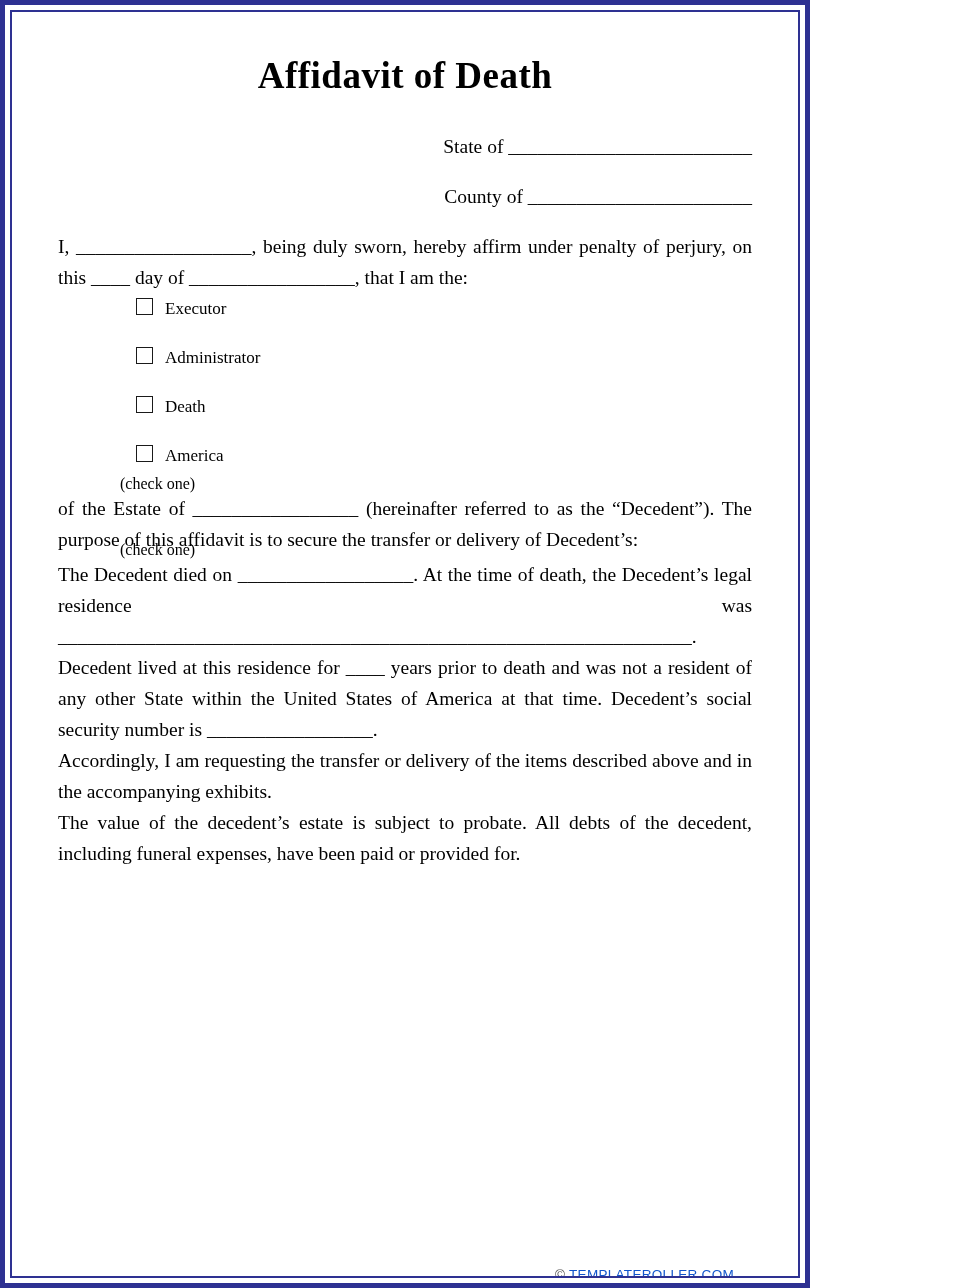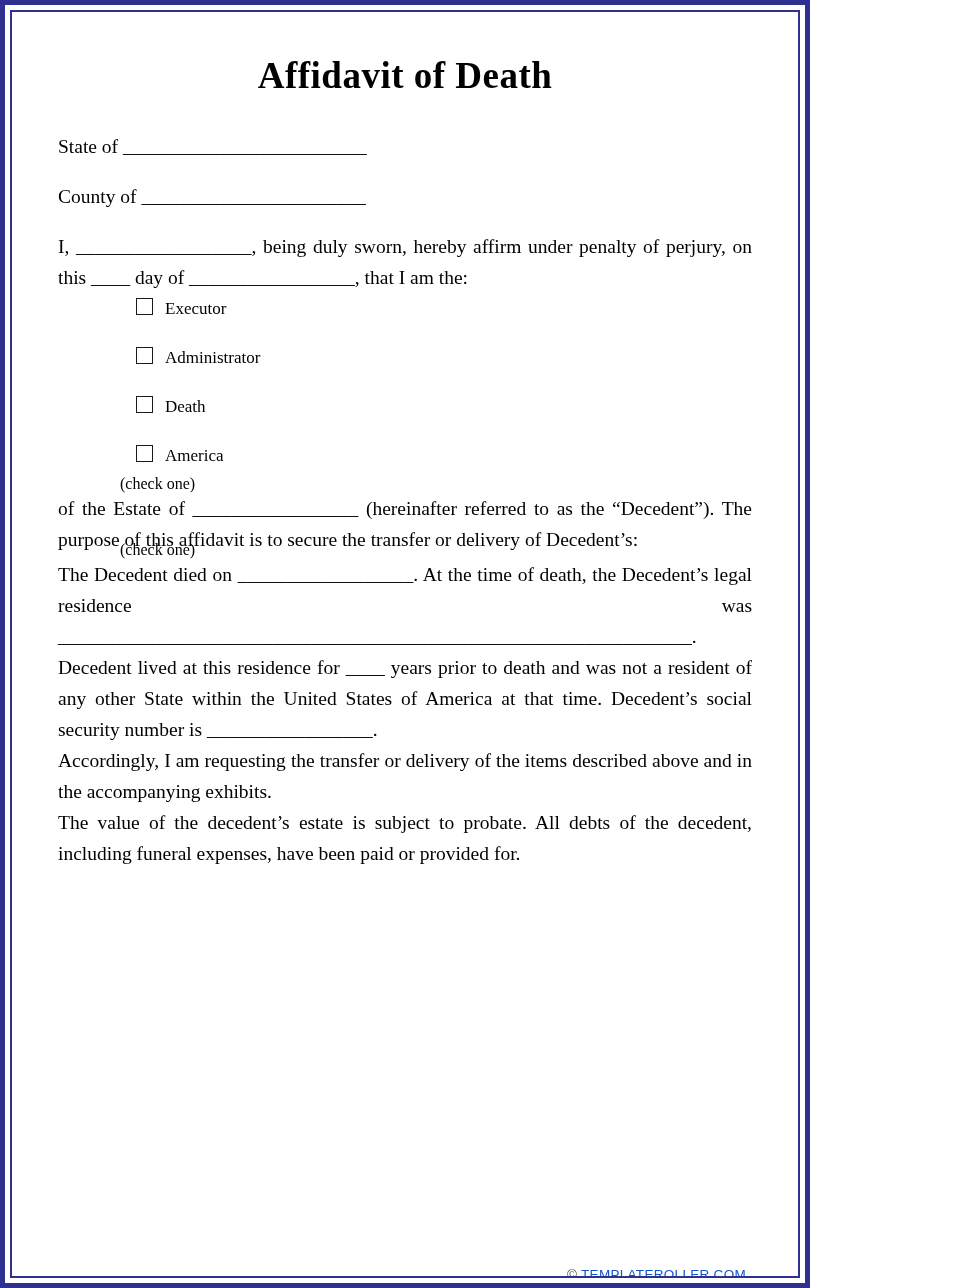--- a/index.html
+++ b/index.html
@@ -26,20 +26,21 @@
     font-size: 37px;
     font-weight: bold;
     text-align: center;
     margin: 0 0 34px 0;
     letter-spacing: 0.5px;
   }
   .line, p.para {
     font-size: 19.5px;
     line-height: 31px;
     margin: 0;
+    text-align: right;
   }
   .line { margin-bottom: 19px; }
   p.para { text-align: justify; }
   .intro-para { margin-top: 42px; margin-bottom: 16px; }
   .options { margin-left: 66px; }
   .option-row {
     font-size: 17px;
     line-height: 31px;
     margin-bottom: 18px;
     white-space: nowrap;
@@ -56,21 +57,21 @@
   }
   .check-one {
     font-size: 16px;
     line-height: 18px;
     margin: -14px 0 0 62px;
   }
   .block-gap { margin-top: 20px; margin-bottom: 16px; }
   .para-gap { margin-top: 20px; }
   .footer {
     position: absolute;
-    right: 52px;
+    right: 64px;
     bottom: -6px;
     font-family: "Liberation Sans", sans-serif;
     font-size: 13.5px;
     letter-spacing: 0.3px;
     white-space: nowrap;
   }
   .footer .copy { color: #555555; text-decoration: none; }
   .footer a {
     color: #1155cc;
     text-decoration: underline;

